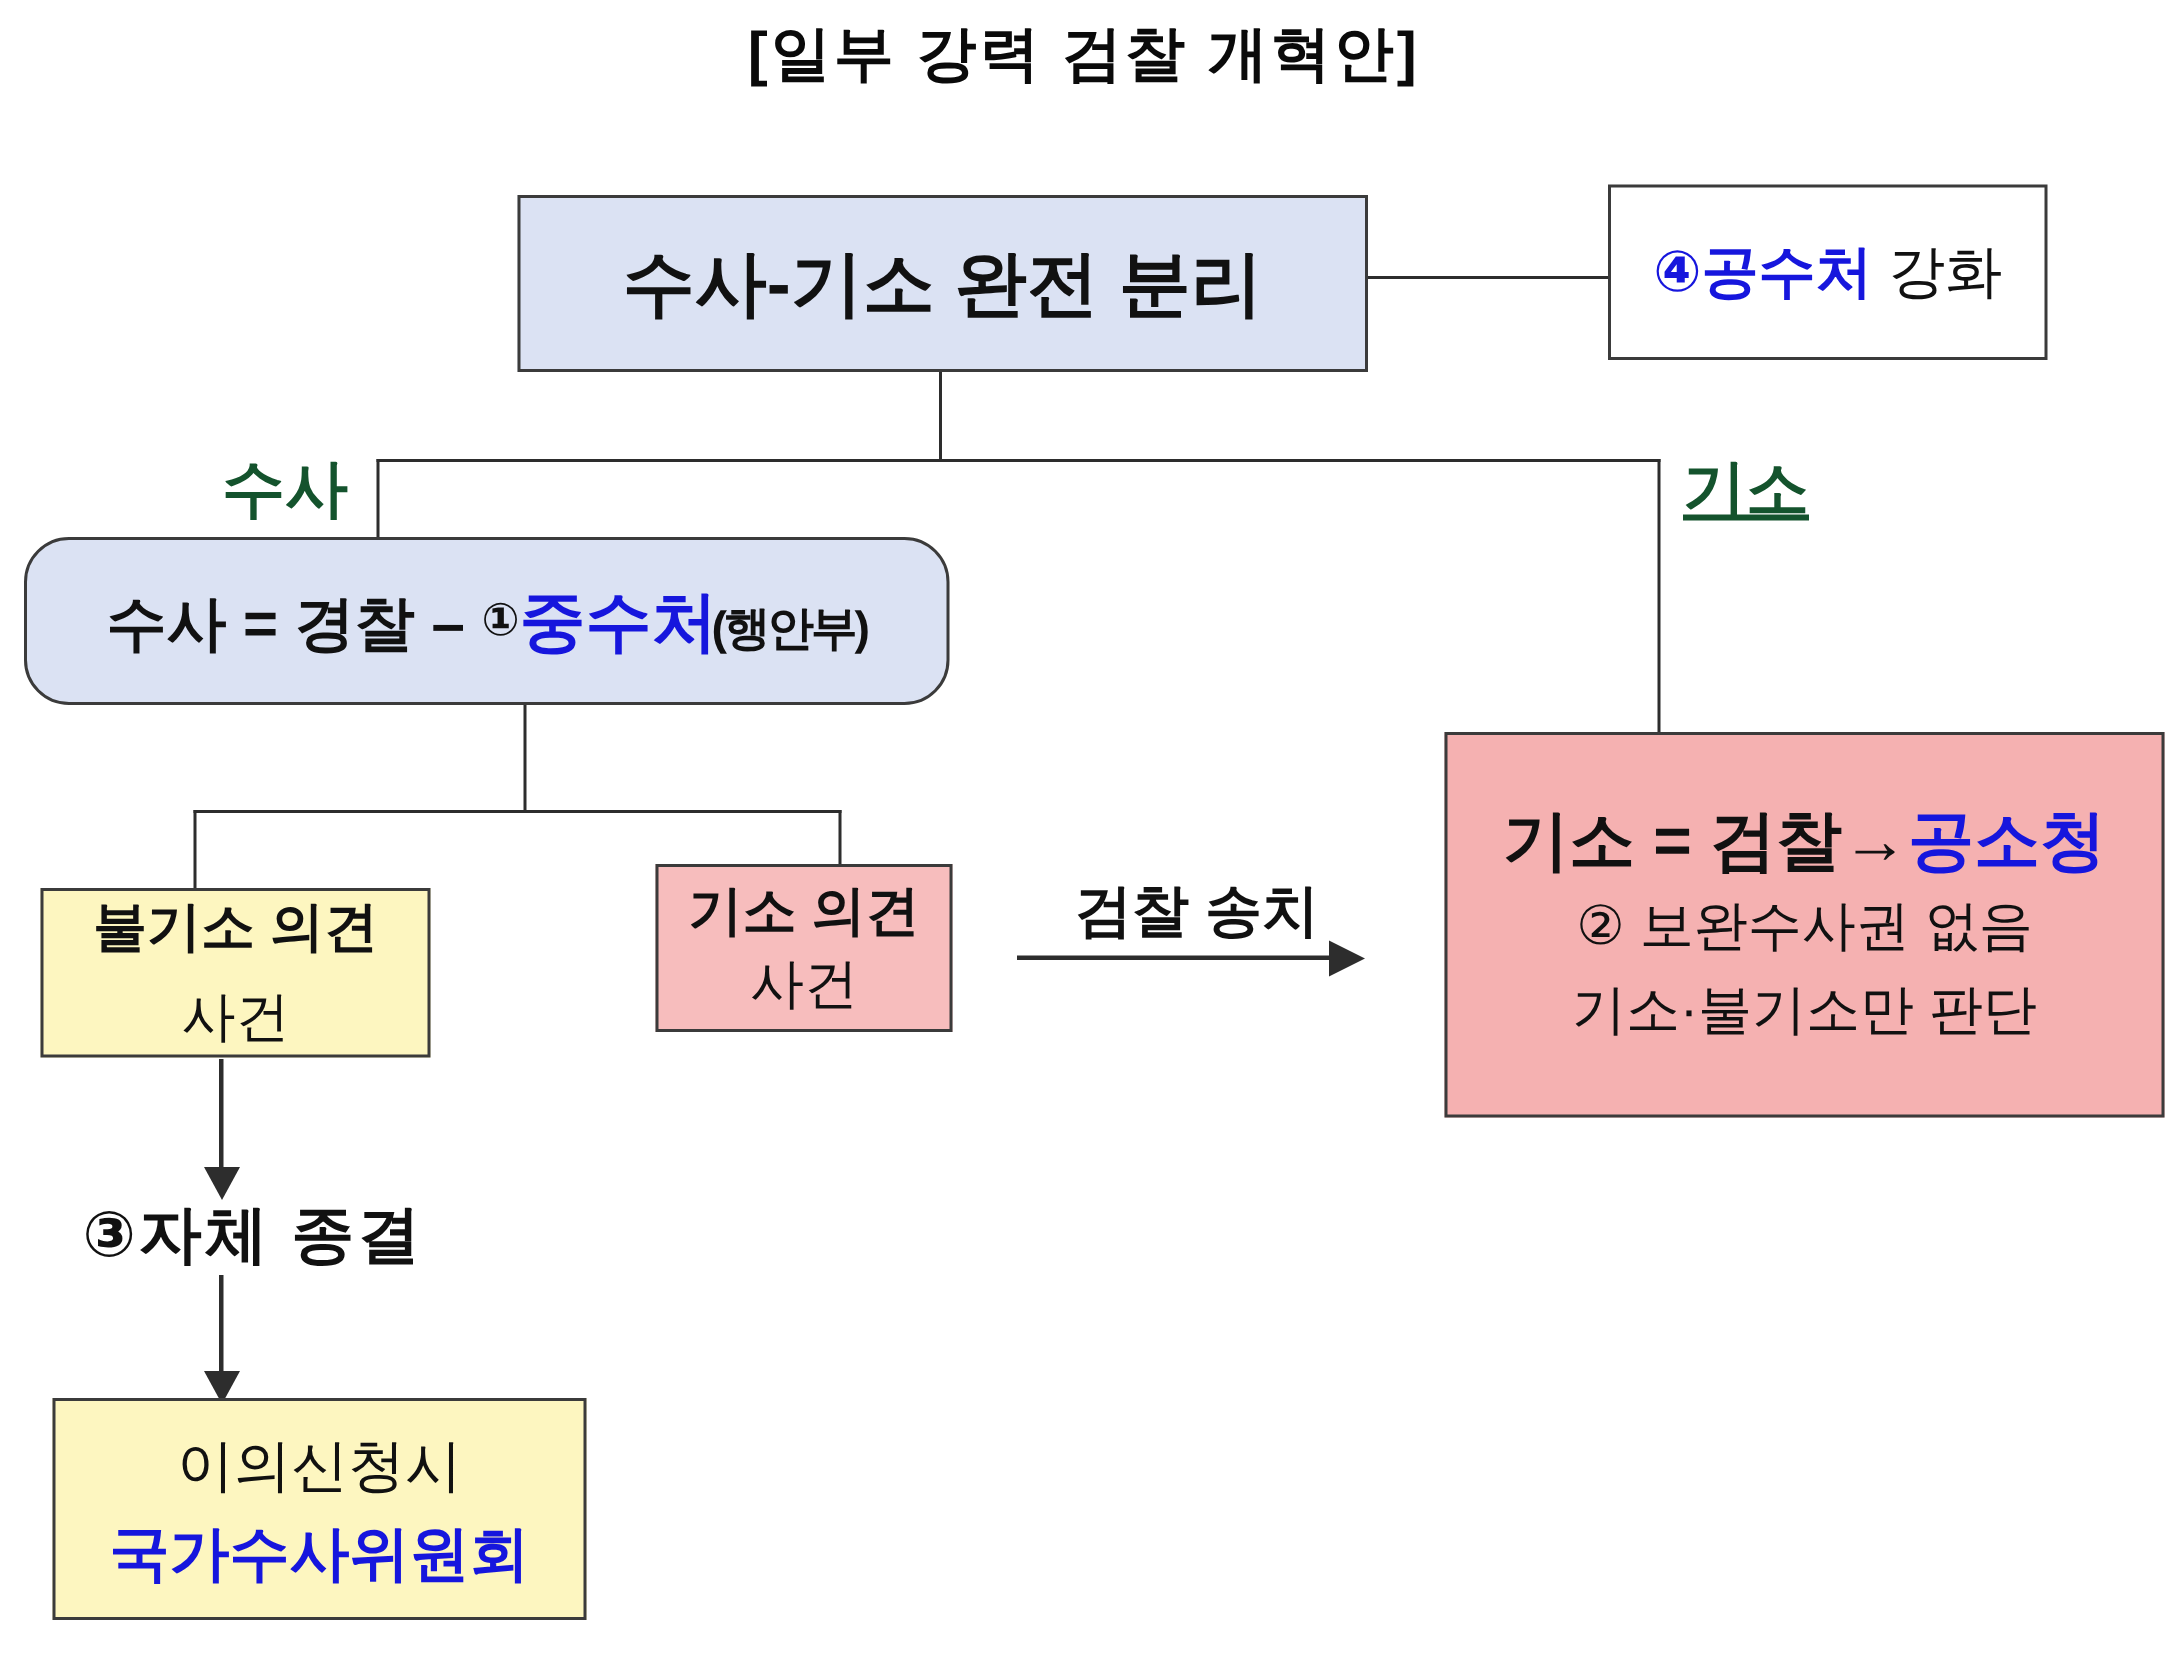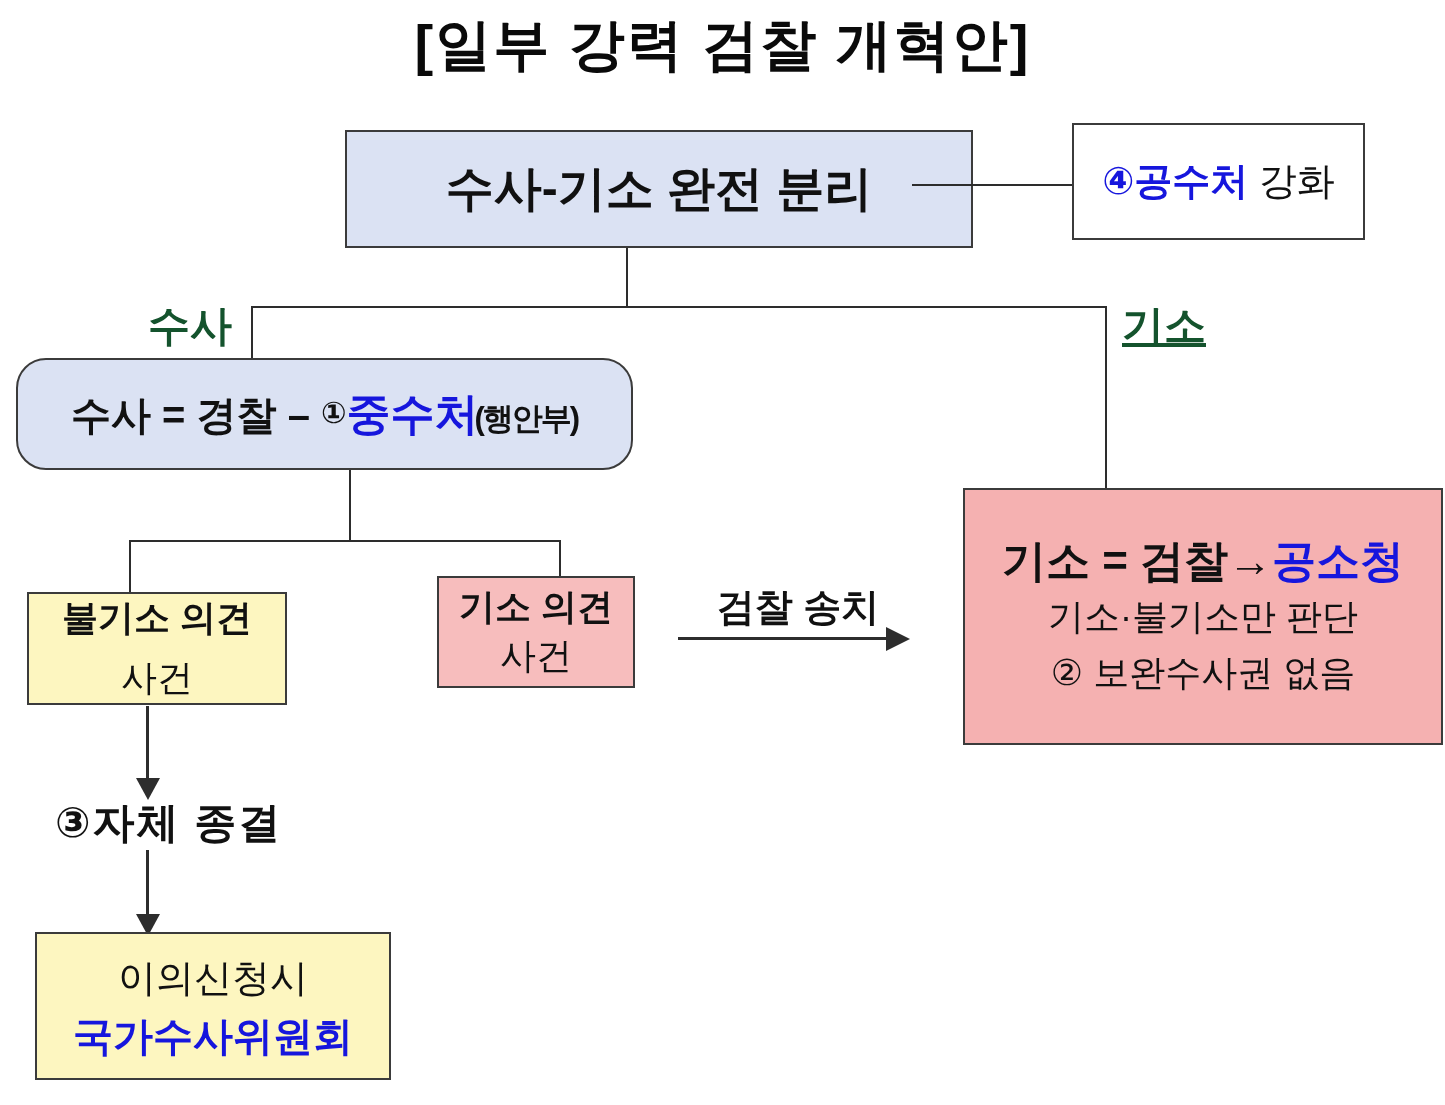--- a/index.html
+++ b/index.html
@@ -1,20 +1,20 @@
 <!DOCTYPE html>
 <html><head>
 <meta charset="utf-8">
 <style>
   html,body{margin:0;padding:0;background:#ffffff;}
   body{font-family:"Liberation Sans","DejaVu Sans",sans-serif;color:#111;}
   #stage{position:relative;width:1445px;height:1105px;background:#ffffff;overflow:hidden;}
 
   .title{position:absolute;left:0;top:8px;width:1445px;text-align:center;
-         font-size:56px;font-weight:bold;letter-spacing:2px;color:#0a0a0a;}
+         font-size:40px;font-weight:bold;letter-spacing:2px;color:#0a0a0a;}
 
   .box{position:absolute;border:2px solid #3b3b3b;display:flex;flex-direction:column;
        align-items:center;justify-content:center;text-align:center;box-sizing:border-box;}
 
   .box-blue{background:#dbe2f3;}
   .box-yellow{background:#fdf6c0;}
   .box-pink{background:#f7bdbd;}
   .box-pink-lg{background:#f5b1b1;margin-left:48px;}
   .box-white{background:#ffffff;}
 
@@ -47,21 +47,21 @@
   .appeal-l1{font-size:38px;line-height:1.6;}
   .appeal-l2{font-size:40px;font-weight:bold;line-height:1.4;}
 </style>
 </head>
 <body>
 
 <div id="stage">
 
   <div class="title">[일부 강력 검찰 개혁안]</div>
 
-  <div class="box box-blue" style="left:345px;top:130px;width:628px;height:118px;">
+  <div class="box box-blue" style="left:345px;top:130px;width:567px;height:118px;">
     <span class="top-box-label">수사-기소 완전 분리</span>
   </div>
 
   <div class="hline" style="left:912px;top:184px;width:160px;height:2px;"></div>
 
   <div class="box box-white" style="left:1072px;top:123px;width:293px;height:117px;">
     <span class="side-box-label">
       <span class="blue-txt bold">④</span><span class="blue-txt bold">공수처</span><span> 강화</span>
     </span>
   </div>
@@ -99,22 +99,22 @@
   </div>
 
   <div class="transfer-label" style="left:693px;top:582px;width:210px;">검찰 송치</div>
   <div class="hline" style="left:678px;top:637px;width:210px;height:3px;"></div>
   <div class="arrowhead-right" style="left:886px;top:627px;"></div>
 
   <div class="box box-pink-lg" style="left:915px;top:488px;width:480px;height:257px;">
     <div class="big-l1">
       <span>기소 = 검찰→</span><span class="blue-txt">공소청</span>
     </div>
+    <div class="big-l2">② 보완수사권 없음</div>
     <div class="big-l2">기소·불기소만 판단</div>
-    <div class="big-l2">② 보완수사권 없음</div>
   </div>
 
   <div class="vline" style="left:146px;top:706px;width:3px;height:74px;"></div>
   <div class="arrowhead-down" style="left:136px;top:778px;"></div>
 
   <div class="self-close" style="left:55px;top:795px;">③자체 종결</div>
 
   <div class="vline" style="left:146px;top:850px;width:3px;height:66px;"></div>
   <div class="arrowhead-down" style="left:136px;top:914px;"></div>
 

